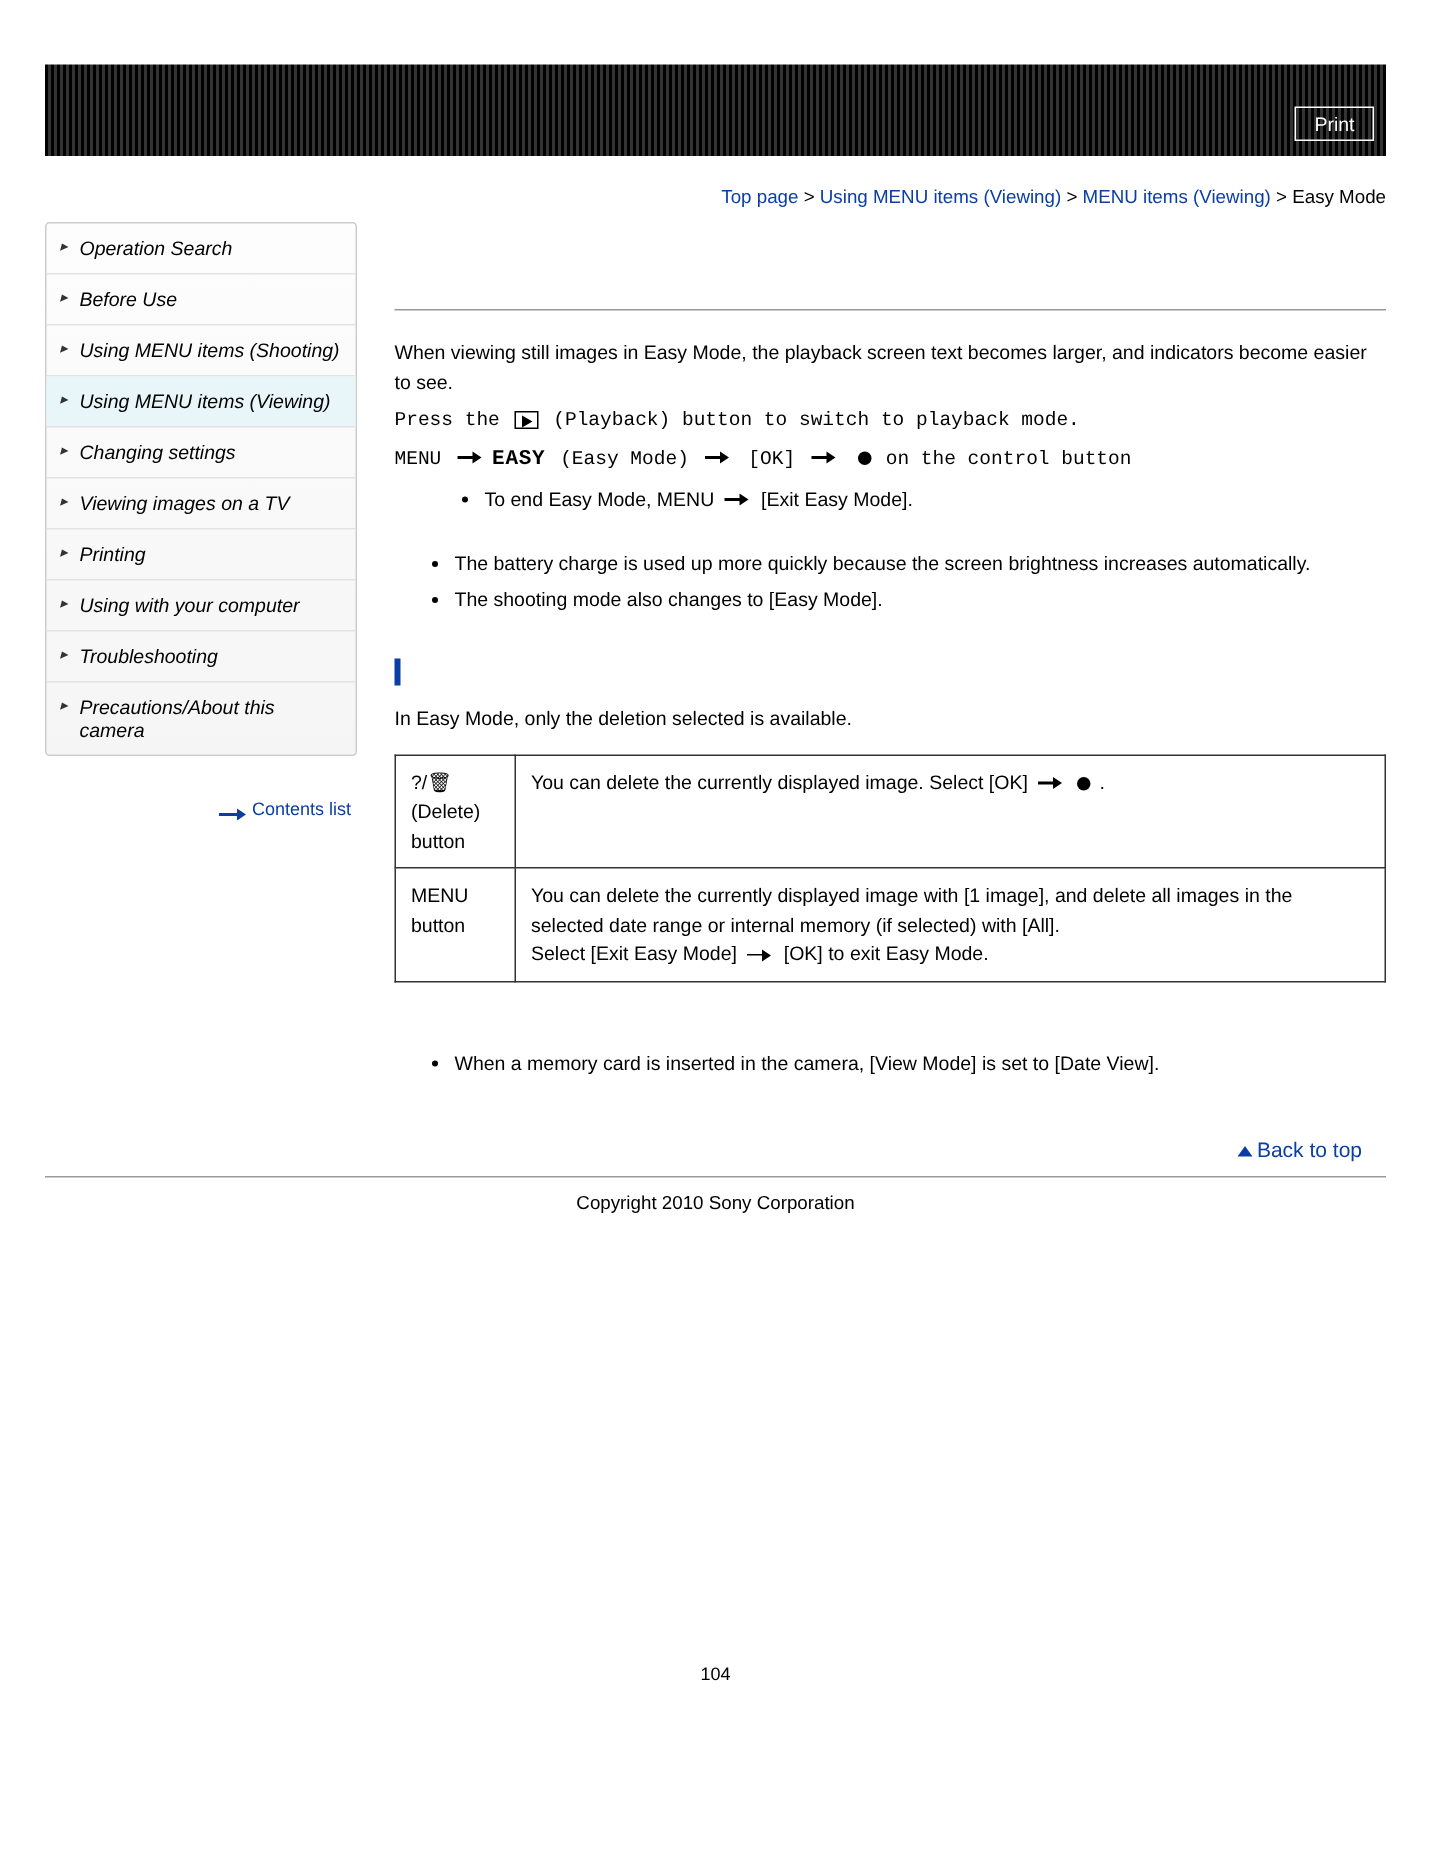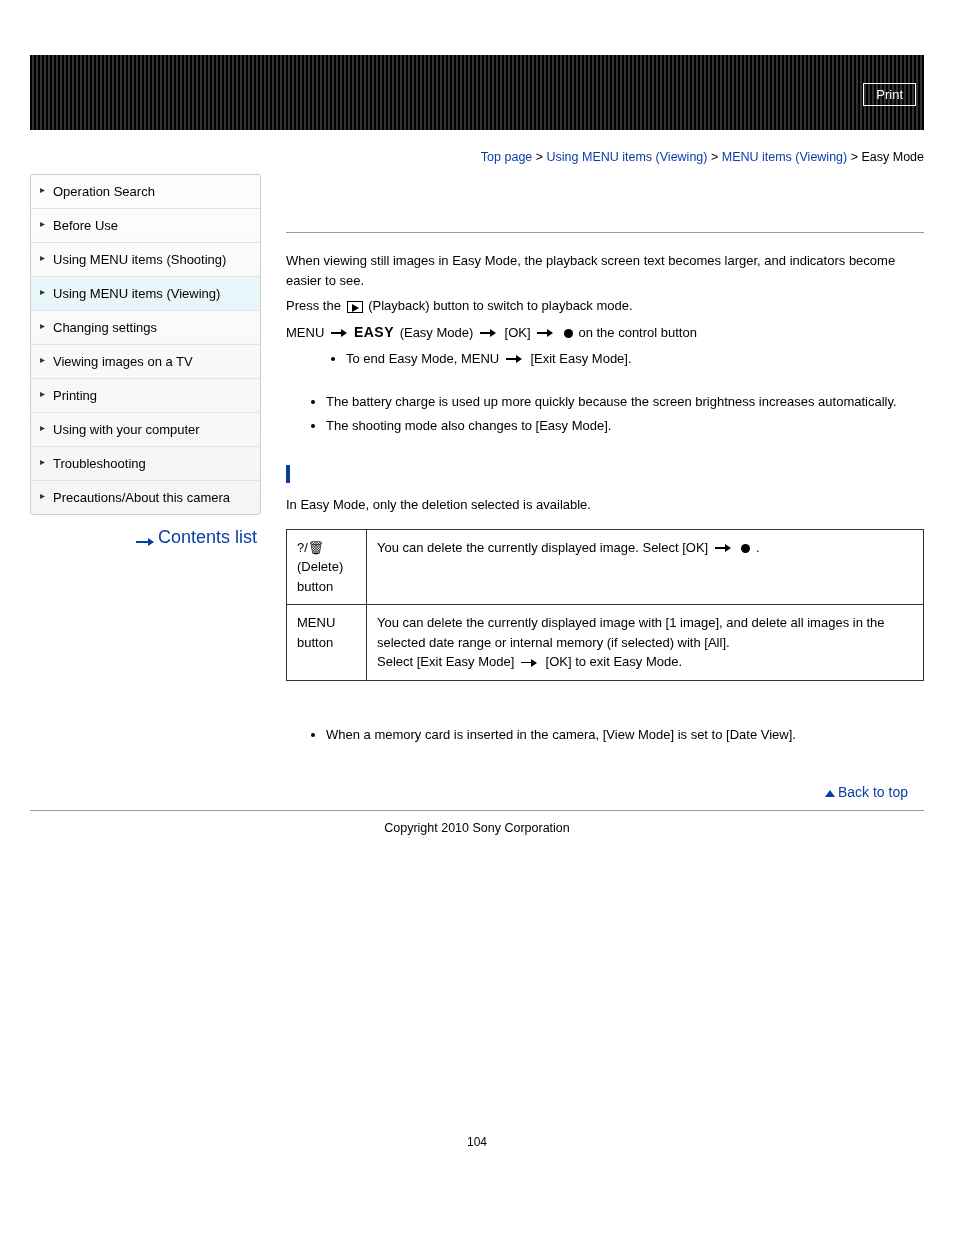--- a/index.html
+++ b/index.html
@@ -10,22 +10,22 @@
     color: #000;
     background: #fff;
   }
   .page {
     width: 954px;
     margin: 0 auto;
     padding: 0 30px 40px 30px;
     position: relative;
   }
   .banner {
-    height: 75px;
-    margin-top: 55px;
+    height: 61px;
+    margin-top: 43px;
     background: repeating-linear-gradient(90deg, #000 0 2px, #333 2px 4px);
     position: relative;
   }
   .print-btn {
     position: absolute;
     right: 8px;
     top: 28px;
     color: #fff;
     border: 1px solid #fff;
     padding: 3px 12px;
@@ -35,47 +35,48 @@
   }
   .breadcrumb {
     text-align: right;
     font-size: 12.5px;
     margin: 20px 0 10px 0;
     color: #000;
   }
   .breadcrumb a { color: #0a3ea5; text-decoration: none; cursor: pointer; }
   .layout { display: flex; align-items: flex-start; gap: 25px; }
   .sidebar {
-    width: 231px;
+    width: 208px;
     flex: 0 0 255px;
     border: 1px solid #ccc;
     border-radius: 3px;
     background: linear-gradient(#fdfdfd, #f5f5f5);
+    font-style: italic;
   }
   .sidebar-item {
     padding: 9px 10px 9px 22px;
     border-bottom: 1px solid #e3e3e3;
     position: relative;
     cursor: pointer;
     font-size: 13px;
   }
   .sidebar-item:last-child { border-bottom: none; }
   .sidebar-item::before {
     content: "▸";
     position: absolute;
     left: 9px;
     top: 9px;
     font-size: 10px;
     color: #333;
   }
   .sidebar-item.active { background: #e8f6fa; }
   .contents-link {
     text-align: right;
-    margin: 12px 4px 0 0;
-    font-size: 18px;
+    margin: 28px 4px 0 0;
+    font-size: 12px;
   }
   .contents-link a { color: #0a3ea5; text-decoration: none; cursor: pointer; }
   .contents-link .arrow {
     display: inline-block;
     width: 18px; height: 1px;
     vertical-align: middle;
     margin-right: 4px;
     position: relative;
   }
   .contents-link .arrow::before {
@@ -84,21 +85,21 @@
   }
   .contents-link .arrow::after {
     content: ""; position: absolute; right: 0; top: 0;
     border-left: 6px solid #0a3ea5;
     border-top: 4px solid transparent;
     border-bottom: 4px solid transparent;
   }
   .main { flex: 1; padding-top: 40px; }
   .hr { border: none; border-top: 1px solid #999; margin: 18px 0; }
   .content p { margin: 6px 0; line-height: 1.5; }
-  .indent1 { margin-left: 32px; }
+  .indent1 { margin-left: 32px; font-family: Liberation Mono, monospace; }
   .bullet { list-style: disc; margin: 4px 0 4px 60px; padding: 0; }
   .bullet li { margin: 4px 0; line-height: 1.5; }
   .bullet.outer { margin-left: 40px; }
   .section-bar {
     border-left: 4px solid #0a3ea5;
     height: 18px;
     margin: 30px 0 12px 0;
   }
   table.funcs {
     border-collapse: collapse;

